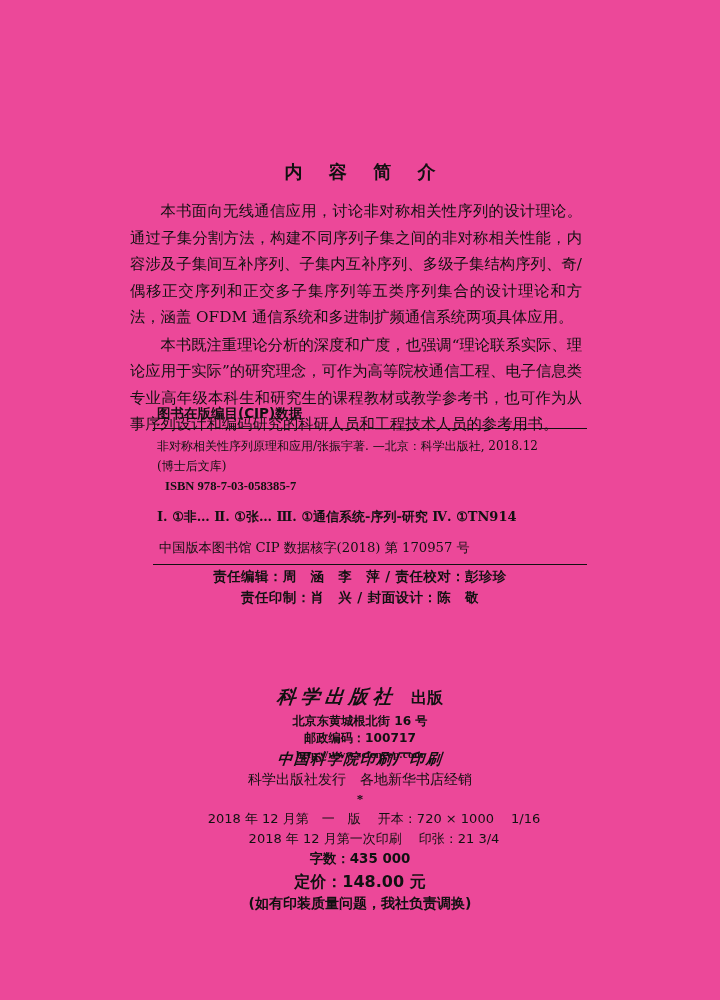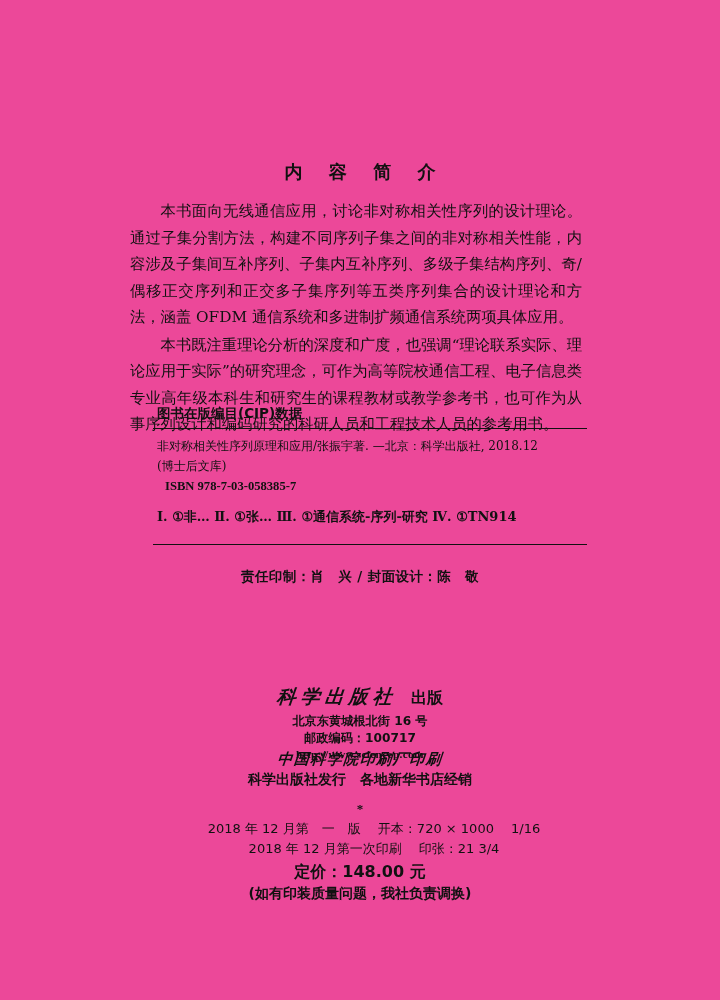--- a/index.html
+++ b/index.html
@@ -160,23 +160,23 @@
     font-size: 15px;
     font-weight: bold;
     font-style: italic;
     letter-spacing: 1.5px;
     font-family: "DejaVu Serif", "Liberation Serif", serif;
     transform: skewX(-5deg);
     margin-bottom: 2px;
   }
   .print-distrib {
     font-size: 14px;
-    font-weight: bold;
-    font-family: "DejaVu Sans", "Liberation Sans", sans-serif;
-    margin-bottom: 12px;
+    font-weight: normal;
+    font-family: "DejaVu Sans", "Liberation Sans", sans-serif;
+    margin-bottom: 2px;
   }
   .print-star {
     font-size: 13px;
     font-weight: bold;
     line-height: 16px;
     font-family: "Liberation Serif", serif;
   }
   .edition-lines {
     margin-top: 2px;
   }
@@ -222,43 +222,46 @@
   <section class="cip-block">
     <div class="cip-heading">图书在版编目(CIP)数据</div>
     <hr class="cip-rule">
     <div class="cip-body">
       <div class="cip-line">非对称相关性序列原理和应用/张振宇著. —北京：科学出版社, 2018.12</div>
       <div class="cip-line">(博士后文库)</div>
       <div class="cip-line isbn">ISBN 978-7-03-058385-7</div>
       <div class="cip-gap"></div>
       <div class="cip-line classify">Ⅰ. ①非…   Ⅱ. ①张…   Ⅲ. ①通信系统-序列-研究   Ⅳ. ①TN914</div>
       <div class="cip-gap"></div>
+      <div class="cip-line verify">中国版本图书馆 CIP 数据核字(2018) 第 170957 号</div>
     </div>
     <hr class="cip-rule">
   </section>
 
   <section class="credits">
+    <div class="credit-line">责任编辑：周　涵　李　萍 / 责任校对：彭珍珍</div>
     <div class="credit-line">责任印制：肖　兴 / 封面设计：陈　敬</div>
   </section>
 
   <section class="publisher">
     <div class="pub-logo-row">
       <span class="pub-logo">科学出版社</span>
       <span class="pub-publish">出版</span>
     </div>
     <div class="pub-addr">北京东黄城根北街 16 号</div>
     <div class="pub-addr">邮政编码：100717</div>
     <div class="pub-url">http://www.sciencep.com</div>
   </section>
 
   <section class="printing">
     <div class="print-house">中国科学院印刷厂印刷</div>
     <div class="print-distrib">科学出版社发行　各地新华书店经销</div>
     <div class="print-star">*</div>
     <div class="edition-lines">
       <div class="edition-line">2018 年 12 月第　一　版　 开本：720 × 1000　 1/16</div>
       <div class="edition-line">2018 年 12 月第一次印刷　 印张：21 3/4</div>
+      <div class="wordcount-line">字数：435 000</div>
       <div class="price-line">定价：148.00 元</div>
       <div class="exchange-line">(如有印装质量问题，我社负责调换)</div>
     </div>
   </section>
 
 </div>
 
 </body></html>

